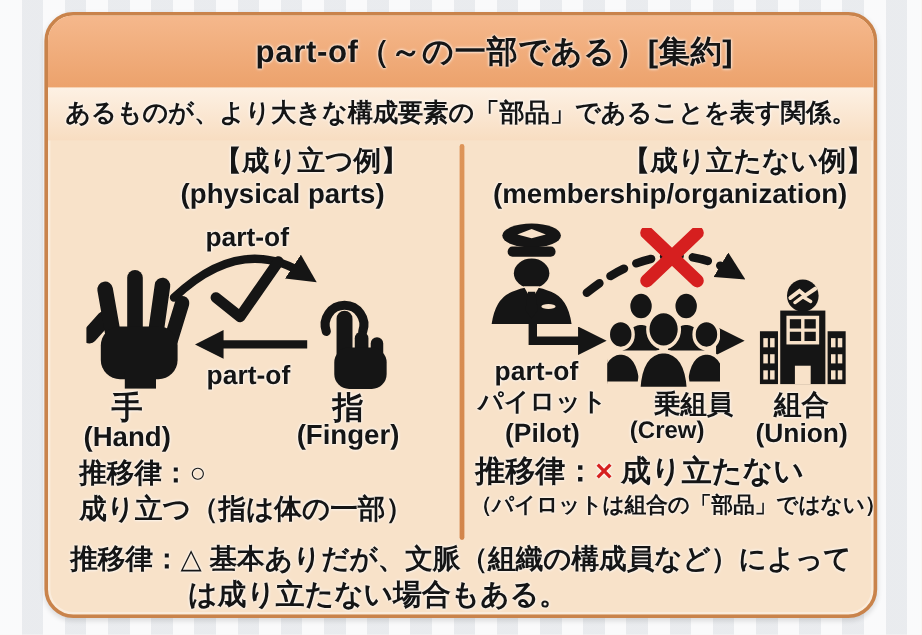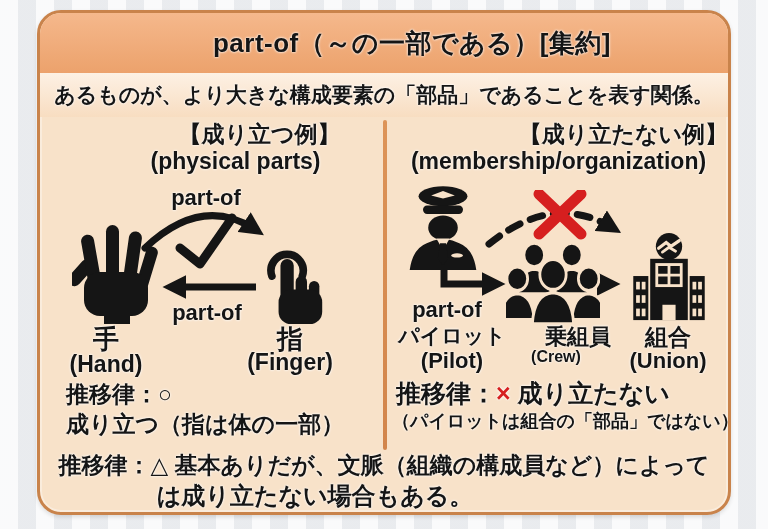--- a/index.html
+++ b/index.html
@@ -156,21 +156,21 @@
         <rect x="75" y="80" width="4" height="8"></rect>
           <rect x="81" y="80" width="4" height="8"></rect>
       </g>
     </svg>
 
     <div class="lbl" style="left:337px;top:284px;width:140px;font-size:22px;">part-of</div>
 
     <div class="lbl" style="left:342px;top:311px;width:140px;font-size:21px;">パイロット</div>
     <div class="lbl" style="left:342px;top:335px;width:140px;font-size:22px;">(Pilot)</div>
     <div class="lbl" style="left:468px;top:311px;width:140px;font-size:22px;">乗組員</div>
-    <div class="lbl" style="left:446px;top:335px;width:140px;font-size:16px;">(Crew)</div>
+    <div class="lbl" style="left:446px;top:335px;width:140px;font-size:20px;">(Crew)</div>
     <div class="lbl" style="left:558px;top:311px;width:140px;font-size:23px;">組合</div>
     <div class="lbl" style="left:558px;top:335px;width:140px;font-size:22px;">(Union)</div>
 
     <div class="lbl left" style="left:356px;top:366px;font-size:25px;"><span>推移律：</span><span class="red">×</span><span> 成り立たない</span></div>
     <div class="lbl left" style="left:352px;top:398px;font-size:18px;">（パイロットは組合の「部品」ではない）</div>
 
     <div class="lbl" style="left:0;top:439px;width:688px;font-size:23px;">推移律：△ 基本ありだが、文脈（組織の構成員など）によって</div>
     <div class="lbl" style="left:0;top:469px;width:550px;font-size:24px;">は成り立たない場合もある。</div>
 
   </div>

